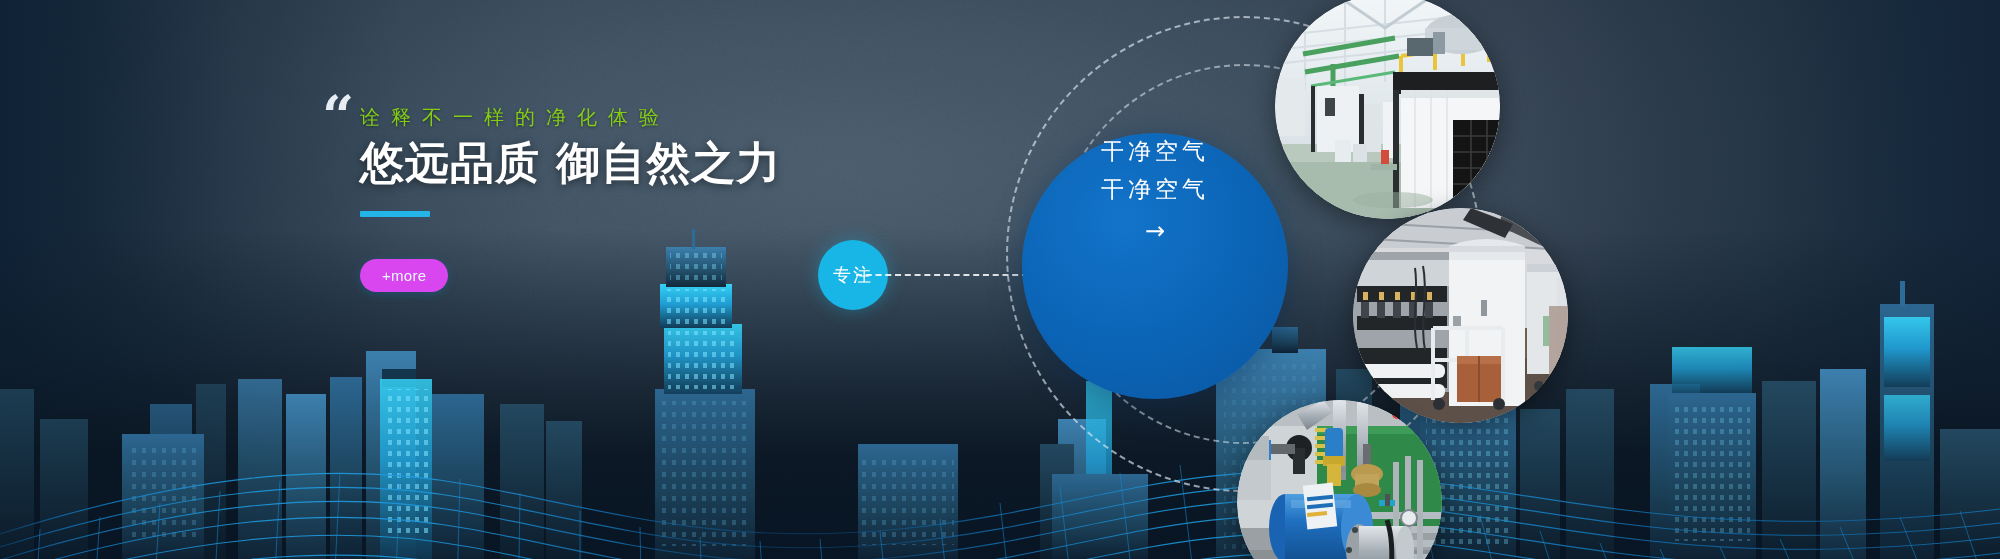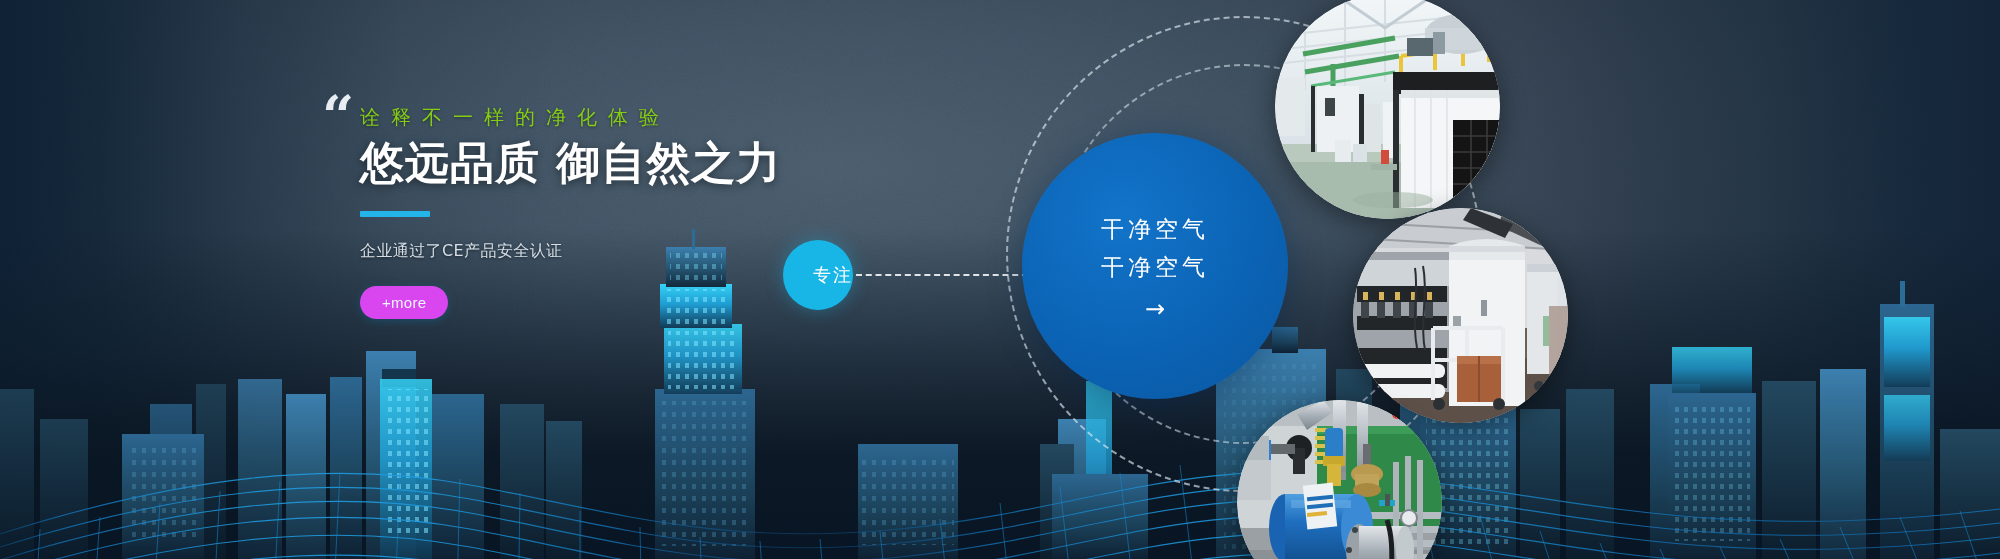--- a/index.html
+++ b/index.html
@@ -64,24 +64,24 @@
   .more-btn{
     display:inline-block;margin-top:22px;
     background:#d946ef;color:#eaf8ff;
     font-size:15px;letter-spacing:.3px;
     padding:8px 22px;border:none;border-radius:18px;
     cursor:pointer;box-shadow:0 2px 10px rgba(12,120,170,.35);
   }
 
   
   .focus-circle{
-    position:absolute;left:783px;top:240px;
+    position:absolute;left:818px;top:240px;
     width:70px;height:70px;border-radius:50%;
     background:#18b6e6;
-    display:flex;align-items:center;justify-content:flex-end;
+    display:flex;align-items:center;justify-content:center;
     color:#fff;font-size:18px;letter-spacing:2px;
     box-shadow:0 0 18px rgba(24,182,230,.35);
     cursor:pointer;
   }
   .connector{
     position:absolute;left:856px;top:274px;
     width:172px;height:0;
     border-top:2px dashed rgba(255,255,255,.85);
   }
 
@@ -92,21 +92,21 @@
     pointer-events:none;
   }
   .ring-outer{left:1006px;top:16px;width:472px;height:472px;}
   .ring-inner{left:1054px;top:64px;width:376px;height:376px;border-color:rgba(225,235,243,.55);}
 
   
   .hub{
     position:absolute;left:1022px;top:133px;
     width:266px;height:266px;border-radius:50%;
     background:radial-gradient(circle at 38% 32%, #1274c9 0%, #0b63b5 55%, #0a579f 100%);
-    display:flex;flex-direction:column;align-items:center;justify-content:center;
+    display:flex;flex-direction:column;align-items:center;
     color:#fff;cursor:pointer;
     box-shadow:0 6px 34px rgba(5,40,80,.45);
   }
   .hub-line{font-size:23px;letter-spacing:4px;line-height:1.65;}
   .hub-arrow{font-size:24px;margin-top:10px;line-height:1;}
 
   
   .photo{
     position:absolute;border-radius:50%;overflow:hidden;
     box-shadow:0 6px 26px rgba(0,0,0,.42);
@@ -290,21 +290,20 @@
           <path d="M1960 282 L 2000 400"></path>
       </g>
     </svg>
   </div>
 
   <div class="copy">
     <div class="quote-mark">“</div>
     <p class="tagline">诠释不一样的净化体验</p>
     <h1 class="headline">悠远品质 御自然之力</h1>
     <div class="accent-bar"></div>
-    <p class="subline">企业通过了CE产品安全认证</p>
     <button class="more-btn">+more</button>
   </div>
 
   <div class="focus-circle">
     <span>专注</span>
   </div>
   <div class="connector"></div>
 
   <div class="ring ring-outer"></div>
   <div class="ring ring-inner"></div>

